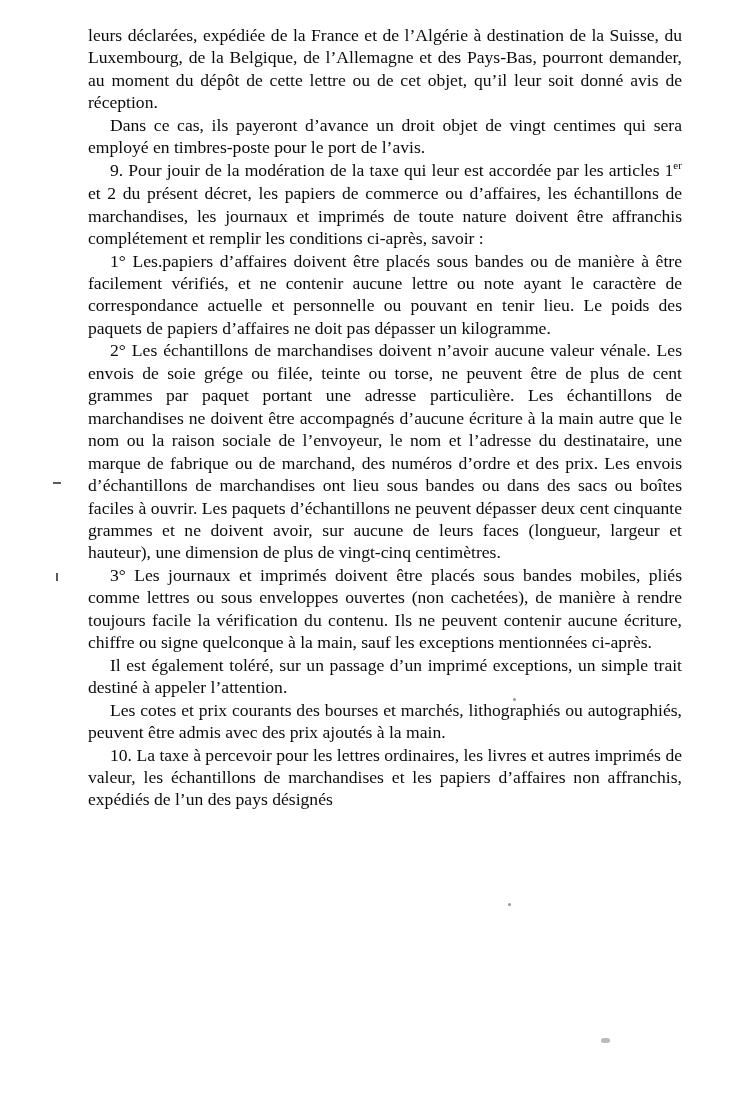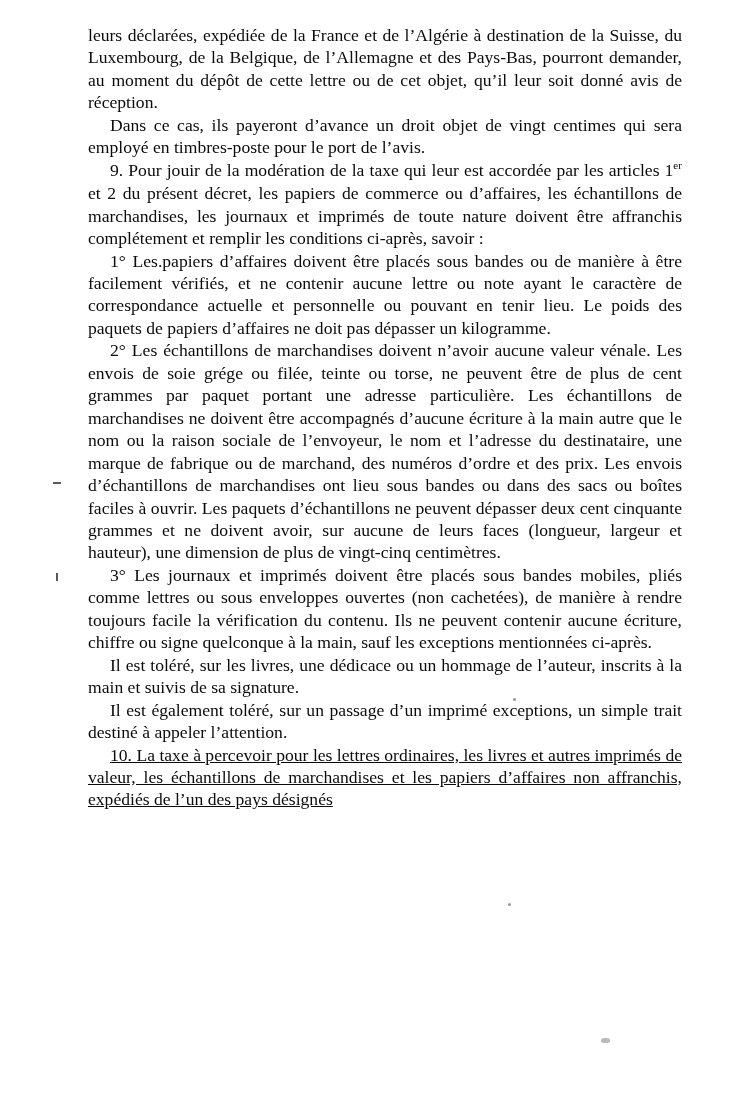--- a/index.html
+++ b/index.html
@@ -36,21 +36,20 @@
     text-indent: 22px;
     text-align: justify;
     hyphens: manual;
   }
   .para.no-indent {
     text-indent: 0;
   }
   
   .para:last-child {
     margin-bottom: 12px;
-    text-decoration: underline;
   }
   sup.ordinal {
     font-size: 0.62em;
     vertical-align: super;
     line-height: 0;
     letter-spacing: 0.2px;
   }
   .oldstyle {
     font-size: 0.96em;
   }
@@ -95,24 +94,24 @@
     <p class="para"><span>9. Pour jouir de la modération de la taxe qui leur est accordée par les articles </span><span class="oldstyle">1</span><sup class="ordinal">er</sup><span> et 2 du présent décret, les papiers de commerce ou d’affaires, les échantillons de marchandises, les journaux et imprimés de toute nature doivent être affranchis complétement et remplir les conditions ci-après, savoir :</span></p>
 
     <p class="para">1° Les.papiers d’affaires doivent être placés sous bandes ou de manière à être facilement vérifiés, et ne contenir aucune lettre ou note ayant le caractère de correspondance actuelle et personnelle ou pouvant en tenir lieu. Le poids des paquets de papiers d’affaires ne doit pas dépasser un kilogramme.</p>
 
     <p class="para">2° Les échantillons de marchandises doivent n’avoir aucune valeur vénale. Les envois de soie grége ou filée, teinte ou torse, ne peuvent être de plus de cent grammes par paquet portant une adresse particulière. Les échantillons de marchandises ne doivent être accompagnés d’aucune écriture à la main autre que le nom ou la raison sociale de l’envoyeur, le nom et l’adresse du destinataire, une marque de fabrique ou de marchand, des numéros d’ordre et des prix. Les envois d’échantillons de marchandises ont lieu sous bandes ou dans des sacs ou boîtes faciles à ouvrir. Les paquets d’échantillons ne peuvent dépasser deux cent cinquante grammes et ne doivent avoir, sur aucune de leurs faces (longueur, largeur et hauteur), une dimension de plus de vingt-cinq centimètres.</p>
 
     <p class="para">3° Les journaux et imprimés doivent être placés sous bandes mobiles, pliés comme lettres ou sous enveloppes ouvertes (non cachetées), de manière à rendre toujours facile la vérification du contenu. Ils ne peuvent contenir aucune écriture, chiffre ou signe quelconque à la main, sauf les exceptions mentionnées ci-après.</p>
 
 
 
-    <p class="para">Il est toléré, sur les livres, une dédicace ou un hommage de l’auteur, inscrits à la main et suivis de sa signature.</p>
 
     <p class="para">Il est également toléré, sur un passage d’un imprimé exceptions, un simple trait destiné à appeler l’attention.</p>
 
+    <p class="para">Les cotes et prix courants des bourses et marchés, lithographiés ou autographiés, peuvent être admis avec des prix ajoutés à la main.</p>
 
     <p class="para">10. La taxe à percevoir pour les lettres ordinaires, les livres et autres imprimés de valeur, les échantillons de marchandises et les papiers d’affaires non affranchis, expédiés de l’un des pays désignés</p>
 
   </div>
 
   <div class="speck dash" style="left:53px; top:482px;"></div>
   <div class="speck tick" style="left:56px; top:573px;"></div>
   <div class="speck dot" style="left:513px; top:698px;"></div>
   <div class="speck dot" style="left:508px; top:903px;"></div>
   <div class="speck smudge" style="left:601px; top:1038px;"></div>

